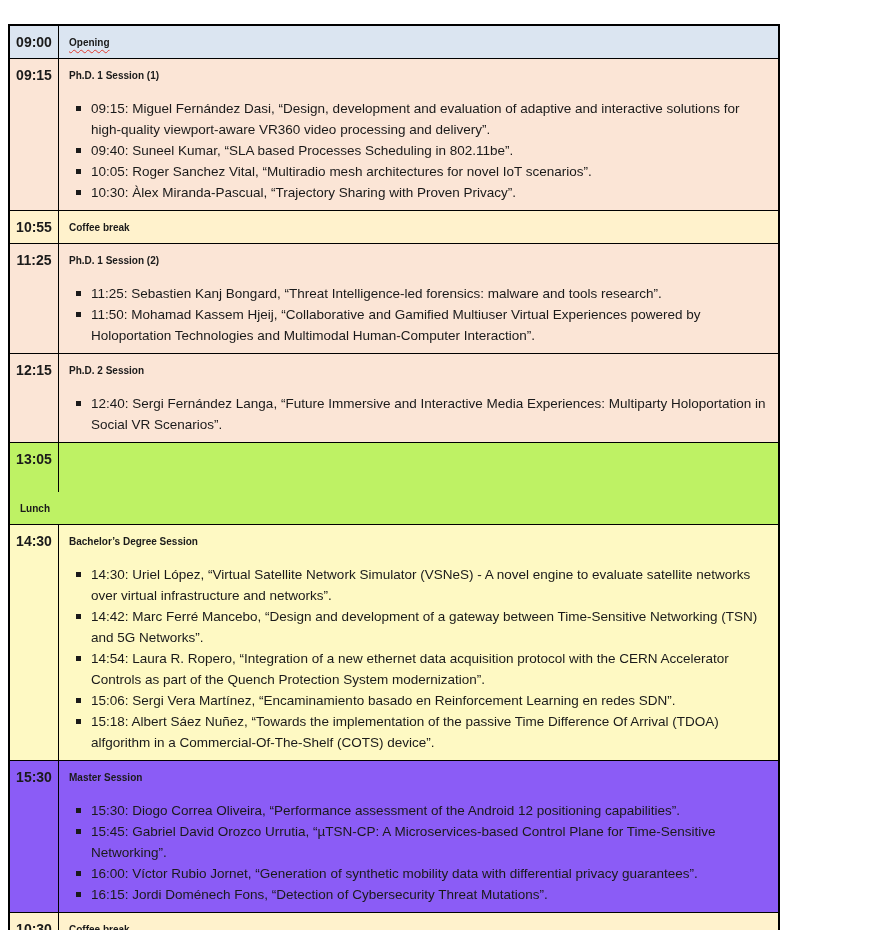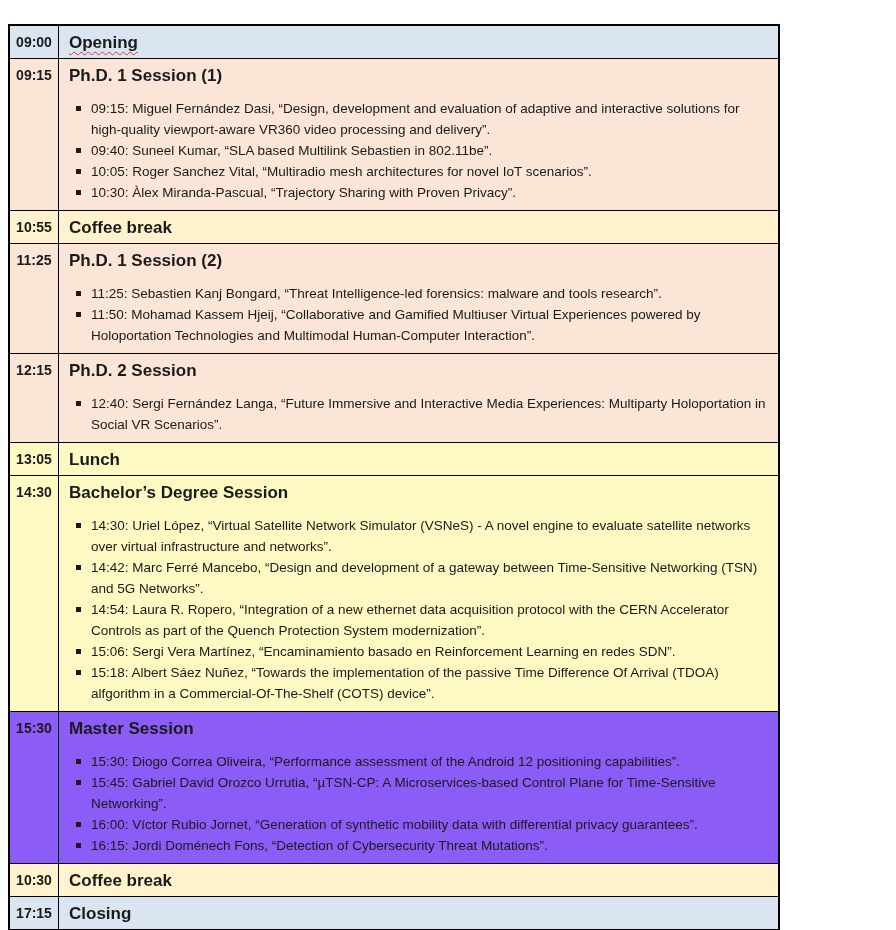--- a/index.html
+++ b/index.html
@@ -31,21 +31,21 @@
     line-height: 21px;
     padding-top: 6px;
   }
   .content-cell {
     flex: 1;
     padding: 6px 12px 5px 10px;
     min-height: 32px;
   }
   .session-title {
     font-weight: bold;
-    font-size: 17px;
+    font-size: 10px;
     line-height: 21px;
   }
   .squiggle {
     text-decoration: underline;
     text-decoration-style: wavy;
     text-decoration-color: #e03a2f;
     text-decoration-thickness: 1px;
     text-underline-offset: 3px;
     text-decoration-skip-ink: none;
   }
@@ -79,21 +79,21 @@
       <div class="session-title"><span class="squiggle">Opening</span></div>
     </div>
   </div>
 
   <div class="row" style="background: rgb(251, 229, 214);">
     <div class="time-cell">09:15</div>
     <div class="content-cell">
       <div class="session-title">Ph.D. 1 Session (1)</div>
       <ul class="talks">
         <li>09:15: Miguel Fernández Dasi, “Design, development and evaluation of adaptive and interactive solutions for high-quality viewport-aware VR360 video processing and delivery”.</li>
-        <li>09:40: Suneel Kumar, “SLA based Multilink Sebastien in 802.11be”.</li>
+        <li>09:40: Suneel Kumar, “SLA based Processes Scheduling in 802.11be”.</li>
         <li>10:05: Roger Sanchez Vital, “Multiradio mesh architectures for novel IoT scenarios”.</li>
         <li>10:30: Àlex Miranda-Pascual, “Trajectory Sharing with Proven Privacy”.</li>
       </ul>
     </div>
   </div>
 
   <div class="row" style="background: rgb(255, 242, 204);">
     <div class="time-cell">10:55</div>
     <div class="content-cell">
       <div class="session-title">Coffee break</div>
@@ -114,21 +114,21 @@
   <div class="row" style="background: rgb(251, 229, 214);">
     <div class="time-cell">12:15</div>
     <div class="content-cell">
       <div class="session-title">Ph.D. 2 Session</div>
       <ul class="talks">
         <li>12:40: Sergi Fernández Langa, “Future Immersive and Interactive Media Experiences: Multiparty Holoportation in Social VR Scenarios”.</li>
       </ul>
     </div>
   </div>
 
-  <div class="row" style="background: #fef9c3;">
+  <div class="row" style="background: #bef264; flex-direction: column;">
     <div class="time-cell">13:05</div>
     <div class="content-cell">
       <div class="session-title">Lunch</div>
     </div>
   </div>
 
   <div class="row" style="background: #fef9c3;">
     <div class="time-cell">14:30</div>
     <div class="content-cell">
       <div class="session-title">Bachelor’s Degree Session</div>

